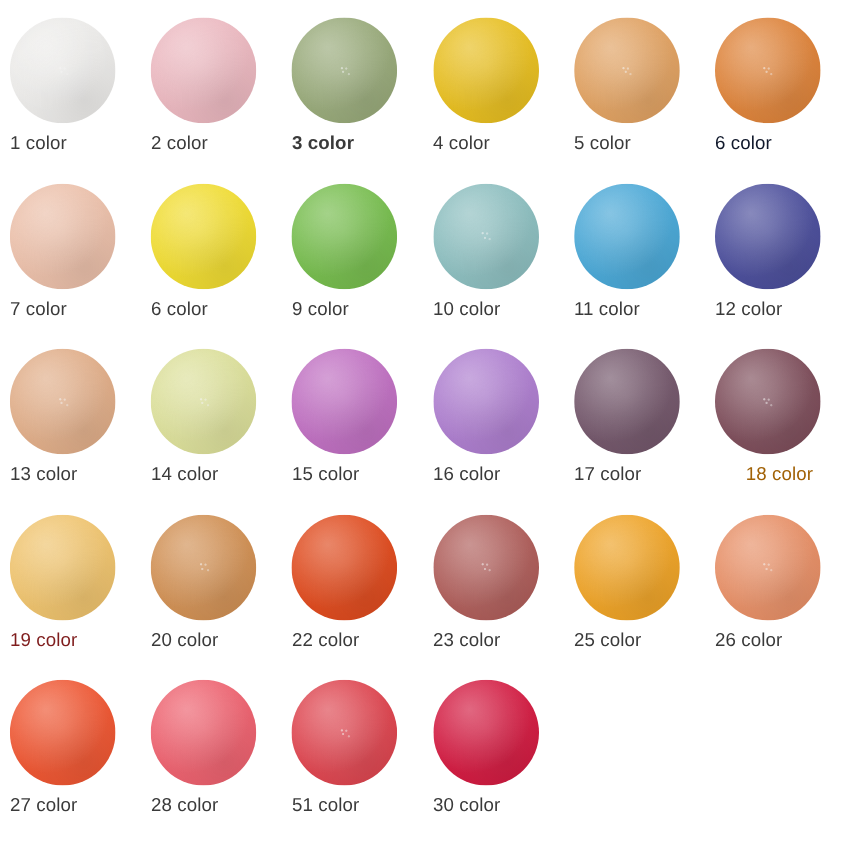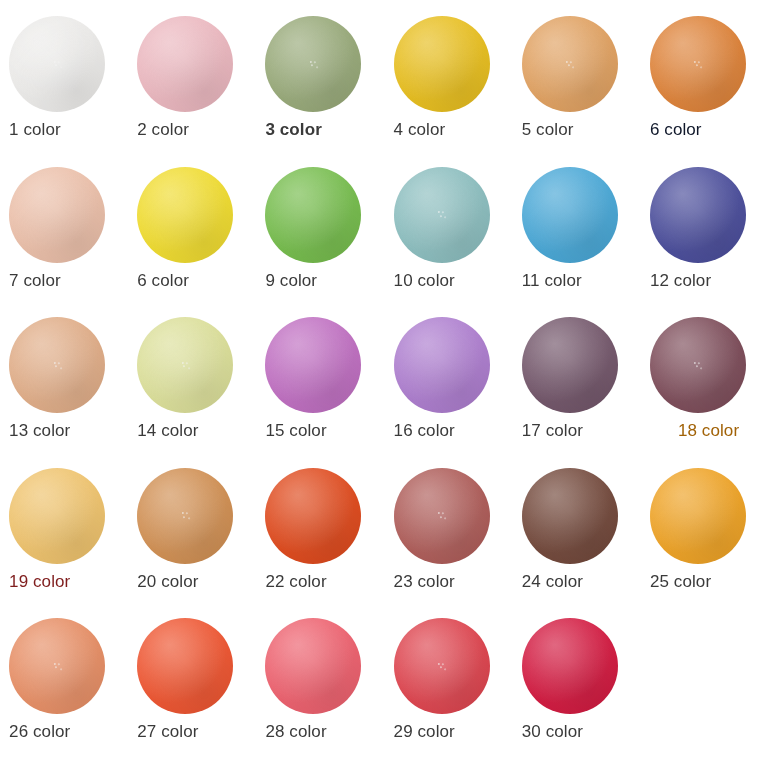--- a/index.html
+++ b/index.html
@@ -171,40 +171,36 @@
     </div>
     <div class="swatch-cell finish-matte">
       <div class="swatch-disc" style="background-color: rgb(229, 73, 26);"></div>
       <div class="swatch-label" style="color: rgb(58, 58, 58);">22 color</div>
     </div>
     <div class="swatch-cell finish-shimmer">
       <div class="swatch-disc" style="background-color: rgb(178, 90, 86);"></div>
       <div class="swatch-label" style="color: rgb(58, 58, 58);">23 color</div>
     </div>
     <div class="swatch-cell finish-matte">
-      <div class="swatch-disc" style="background-color: rgb(116, 72, 58);"></div>
-      <div class="swatch-label" style="color: rgb(58, 58, 58);">24 color</div>
-    </div>
-    <div class="swatch-cell finish-matte">
       <div class="swatch-disc" style="background-color: rgb(245, 166, 35);"></div>
       <div class="swatch-label" style="color: rgb(58, 58, 58);">25 color</div>
     </div>
     <div class="swatch-cell finish-shimmer">
       <div class="swatch-disc" style="background-color: rgb(239, 144, 100);"></div>
       <div class="swatch-label" style="color: rgb(58, 58, 58);">26 color</div>
     </div>
     <div class="swatch-cell finish-matte">
       <div class="swatch-disc" style="background-color: rgb(245, 85, 47);"></div>
       <div class="swatch-label" style="color: rgb(58, 58, 58);">27 color</div>
     </div>
     <div class="swatch-cell finish-matte">
       <div class="swatch-disc" style="background-color: rgb(244, 97, 111);"></div>
       <div class="swatch-label" style="color: rgb(58, 58, 58);">28 color</div>
     </div>
     <div class="swatch-cell finish-shimmer">
       <div class="swatch-disc" style="background-color: rgb(229, 64, 75);"></div>
-      <div class="swatch-label" style="color: rgb(58, 58, 58);">29 color</div>
+      <div class="swatch-label" style="color: rgb(58, 58, 58);">51 color</div>
     </div>
     <div class="swatch-cell finish-matte">
       <div class="swatch-disc" style="background-color: rgb(216, 23, 63);"></div>
       <div class="swatch-label" style="color: rgb(58, 58, 58);">30 color</div>
     </div>
   </div>
 
 </body></html>

